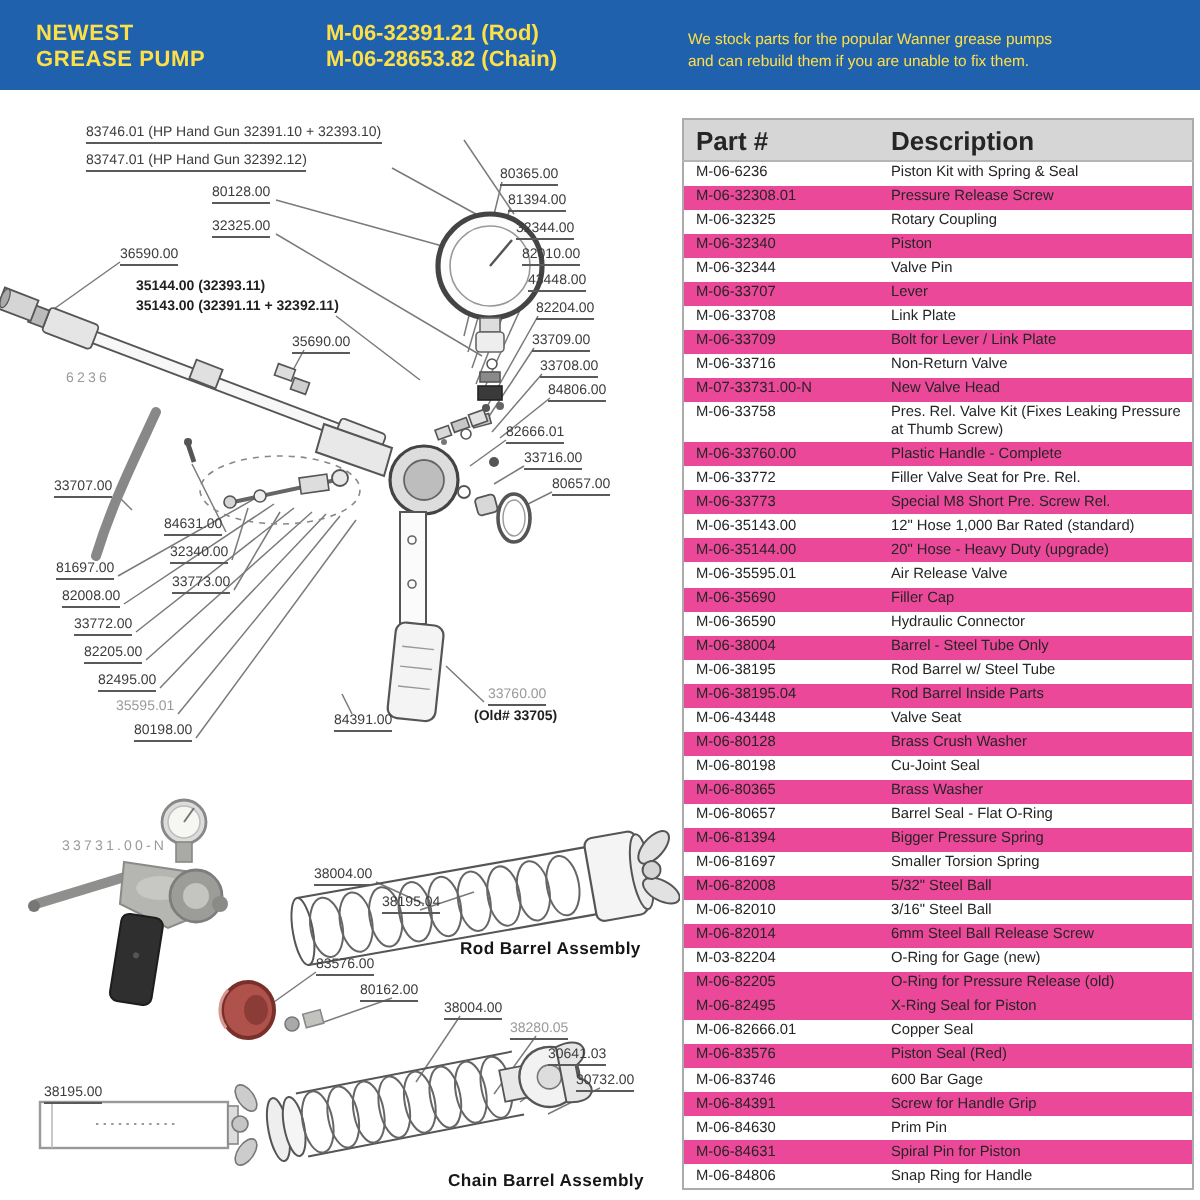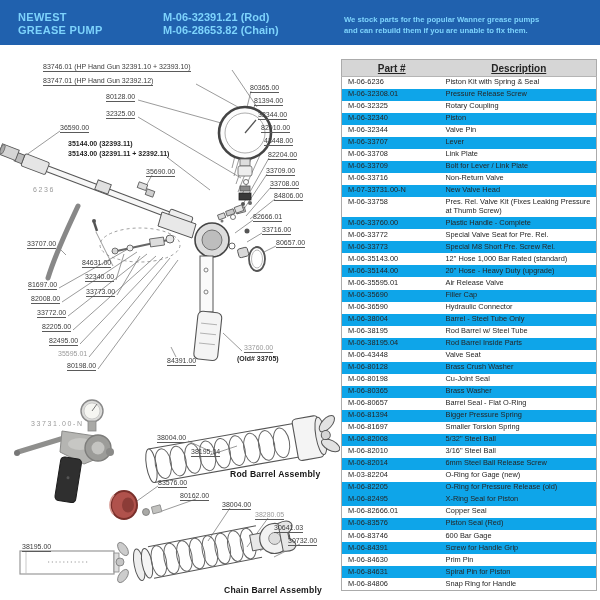--- a/index.html
+++ b/index.html
@@ -1,39 +1,39 @@
 <!DOCTYPE html>
 <html><head>
 <meta charset="utf-8">
 <style>
   html,body { margin:0; padding:0; }
   body {
     width:600px; height:600px; position:relative; overflow:hidden;
     background:#ffffff; font-family:"Liberation Sans", sans-serif;
   }
   
-  .header { position:absolute; left:0; top:0; width:600px; height:45px; background:#2061ae; color:#7dd3fc; }
+  .header { position:absolute; left:0; top:0; width:600px; height:45px; background:#2061ae; color:#fde047; }
   .h-title { position:absolute; left:18px; top:11px; font-size:11px; font-weight:bold; line-height:1.22; letter-spacing:.3px; white-space:pre; }
   .h-parts { position:absolute; left:163px; top:11px; font-size:11px; font-weight:bold; line-height:1.22; white-space:pre; }
-  .h-note  { position:absolute; left:344px; top:15px; font-size:7.7px; font-weight:bold; line-height:1.4; white-space:pre; }
+  .h-note  { position:absolute; left:344px; top:15px; font-size:7.7px; font-weight:normal; line-height:1.4; white-space:pre; }
   
   .diagram { position:absolute; left:0; top:45px; width:340px; height:555px; }
   .art { position:absolute; left:0; top:0; }
   .dlabel { position:absolute; font-size:7px; color:#3c3c3c; white-space:nowrap; line-height:1; }
   .dlabel.b  { font-weight:bold; color:#1f1f1f; }
   .dlabel.g  { color:#9a9a9a; }
   .dlabel.sp { letter-spacing:1.6px; }
   .dlabel.ul { border-bottom:1px solid #5a5a5a; padding-bottom:1px; }
   .dlabel.cap { font-weight:bold; font-size:8.6px; color:#161616; letter-spacing:.2px; }
   
   .table-wrap { position:absolute; left:341px; top:59px; width:256px; }
   table.parts { border-collapse:collapse; width:100%; table-layout:fixed; font-size:7.4px; color:#252525; border:1px solid #ababab; }
-  table.parts th { background:#d6d6d6; text-align:center; font-weight:bold; font-size:10px; padding:2.5px 4px 2px 6px; border-bottom:1px solid #b5b5b5;text-decoration:underline; }
+  table.parts th { background:#d6d6d6; text-align:left; font-weight:bold; font-size:13px; padding:2.5px 4px 2px 6px; border-bottom:1px solid #b5b5b5; }
   table.parts td { padding:1.7px 4px 1.6px 6px; line-height:1.18; vertical-align:top; }
-  table.parts tr.alt td { background:#0ea5e9; }
+  table.parts tr.alt td { background:#ec4899; }
 </style>
 </head>
 <body>
 
 <div class="header">
   <div class="h-title"><span>NEWEST</span>
 <span>GREASE PUMP</span></div>
   <div class="h-parts"><span>M-06-32391.21 (Rod)</span>
 <span>M-06-28653.82 (Chain)</span></div>
   <div class="h-note"><span>We stock parts for the popular Wanner grease pumps</span>
@@ -350,21 +350,21 @@
         <tr>
           <td>M-06-33758</td>
           <td>Pres. Rel. Valve Kit (Fixes Leaking Pressure at Thumb Screw)</td>
         </tr>
         <tr class="alt">
           <td>M-06-33760.00</td>
           <td>Plastic Handle - Complete</td>
         </tr>
         <tr>
           <td>M-06-33772</td>
-          <td>Special Valve Seat for Pre. Rel.</td>
+          <td>Filler Valve Seat for Pre. Rel.</td>
         </tr>
         <tr class="alt">
           <td>M-06-33773</td>
           <td>Special M8 Short Pre. Screw Rel.</td>
         </tr>
         <tr>
           <td>M-06-35143.00</td>
           <td>12" Hose 1,000 Bar Rated (standard)</td>
         </tr>
         <tr class="alt">

